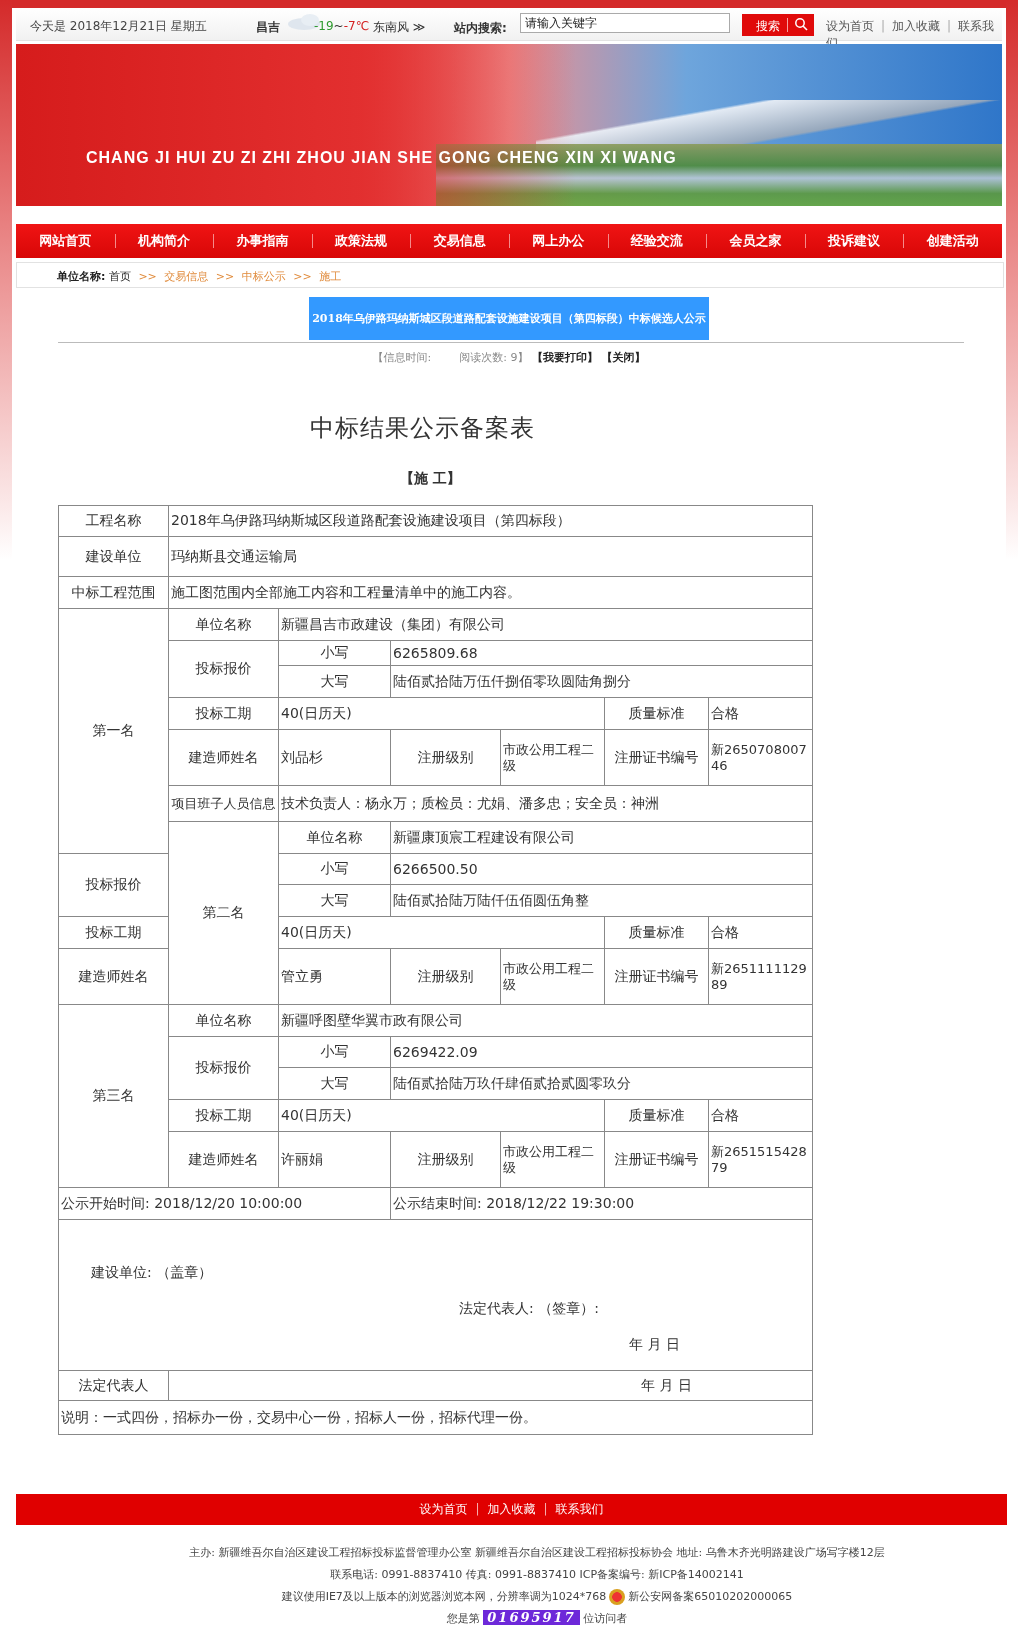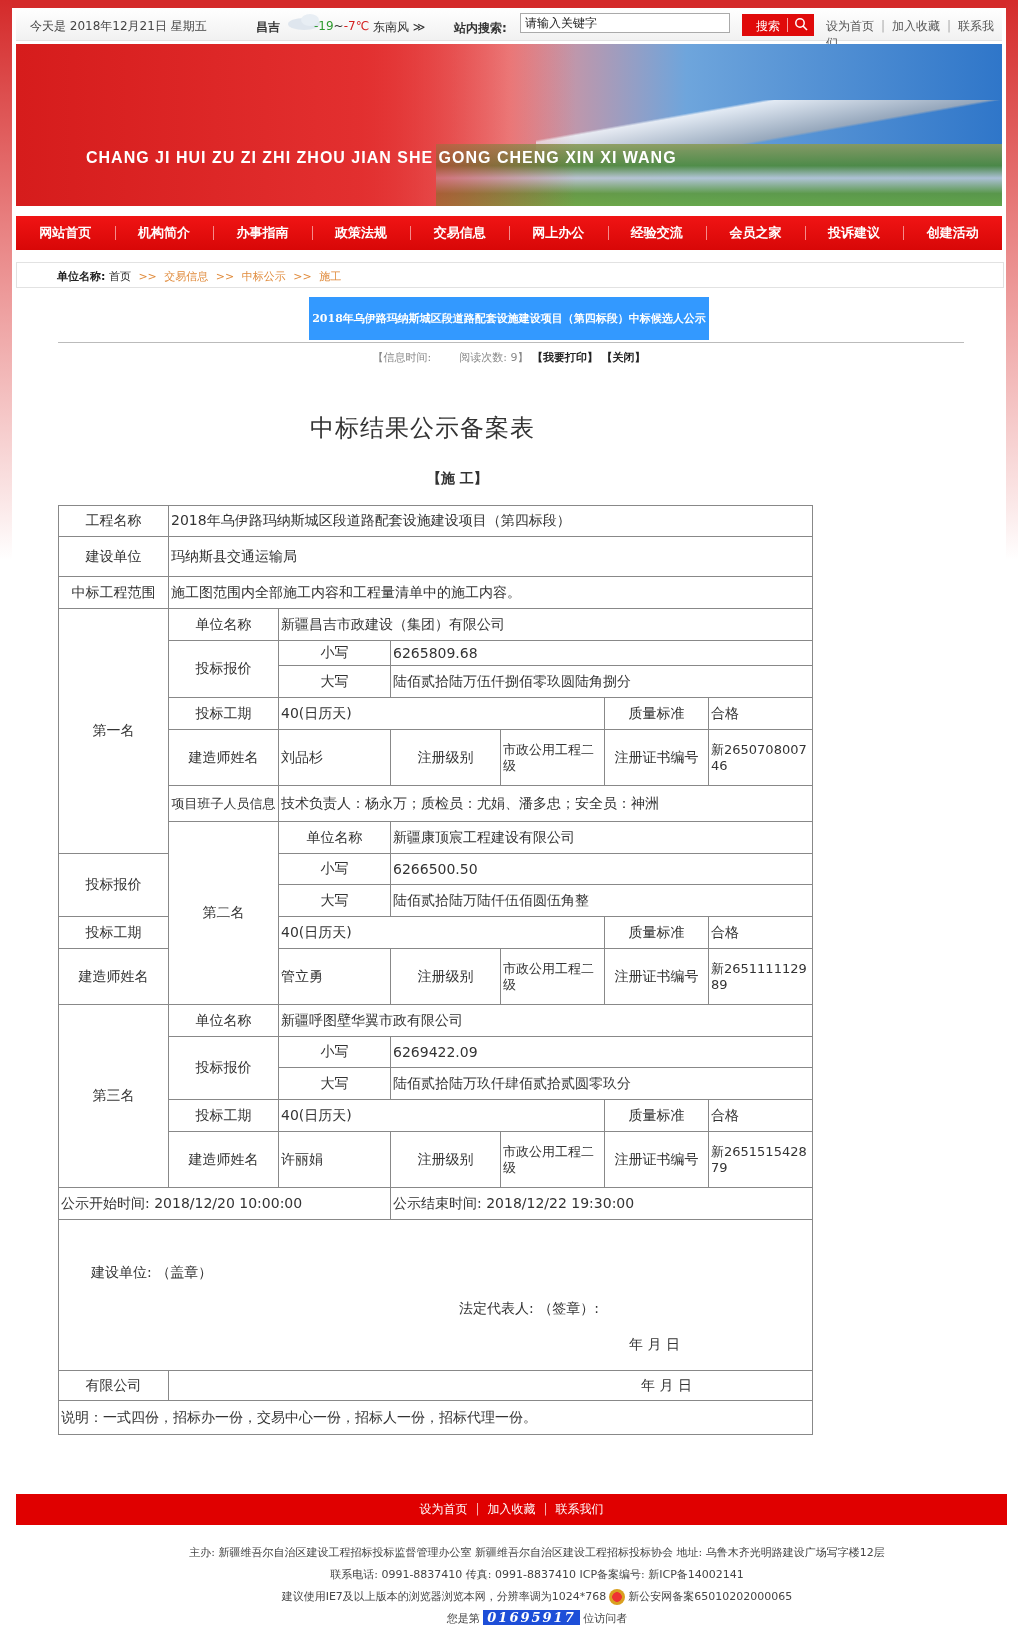--- a/index.html
+++ b/index.html
@@ -46,21 +46,21 @@
   .banner .ground { position:absolute; left:420px; top:100px; width:570px; height:62px;
     background:linear-gradient(180deg, #8a9a5a 0%, #4d8a3a 35%, #b9c8d6 55%, #5d9a3d 80%, #66a83d 100%); opacity:.9; }
   .banner .fade { position:absolute; left:0; top:0; width:560px; height:162px;
     background:linear-gradient(90deg, rgba(214,28,28,1) 0%, rgba(225,45,45,.95) 55%, rgba(225,60,60,0) 100%); }
   .banner .title-cn { position:absolute; left:66px; top:56px; font-size:38px; font-weight:bold;
     color:#f0462a; letter-spacing:9px; text-shadow:0 0 3px #fff, 0 0 3px #fff, 1px 1px 0 #fff, -1px -1px 0 #fff, 1px -1px 0 #fff, -1px 1px 0 #fff; }
   .banner .title-en { position:absolute; left:70px; top:105px; font-size:16px; font-weight:bold;
     color:#fff; letter-spacing:1px; font-family:"Liberation Sans", sans-serif; }
 
   
-  .nav { position:absolute; left:16px; top:216px; width:986px; height:34px;
+  .nav { position:absolute; left:16px; top:224px; width:986px; height:34px;
     background:linear-gradient(#f01414, #d80707); display:flex; }
   .nav .item { flex:1; text-align:center; color:#fff; font-size:13px; font-weight:bold;
     line-height:34px; position:relative; cursor:pointer; }
   .nav .item + .item::before { content:""; position:absolute; left:0; top:10px; width:1px; height:14px; background:#f58a8a; }
 
   
   .crumb { position:absolute; left:16px; top:262px; width:986px; height:24px;
     border:1px solid #e2e2e2; background:#fff; font-size:11px; }
   .crumb .inner { position:absolute; left:40px; top:6px; }
   .crumb .label { font-weight:bold; color:#222; }
@@ -72,39 +72,39 @@
   .art-title { position:absolute; left:0; width:1018px; top:307px; text-align:center; }
   .art-title span { background:#3399ff; color:#fff; font-size:11px; font-weight:bold;
     font-family:"DejaVu Serif", serif; padding:15px 3px; }
   .art-line { position:absolute; left:58px; top:342px; width:906px; height:1px; background:#bbb; }
   .art-meta { position:absolute; left:0; width:1018px; top:350px; text-align:center; font-size:11px; color:#888; }
   .art-meta .act { color:#222; font-weight:bold; cursor:pointer; }
 
   .doc-title { position:absolute; left:310px; top:412px; font-size:24px; color:#333;
     font-family:"DejaVu Serif", "Liberation Serif", serif; letter-spacing:1px; }
   .doc-sub { position:absolute; left:400px; top:470px; font-size:14px; font-weight:bold; color:#333;
-    font-family:"DejaVu Serif", serif;margin-left:27px; }
+    font-family:"DejaVu Serif", serif; }
 
   
   table.form { position:absolute; left:58px; top:505px; width:754px; border-collapse:collapse;
     font-size:14px; color:#333; font-family:"DejaVu Sans", sans-serif; table-layout:fixed; }
   table.form td { border:1px solid #888; padding:0 2px; vertical-align:middle; }
   table.form td.c { text-align:center; }
   table.form td.sm { font-size:13px; line-height:16px; }
   .sign-cell { position:relative; height:150px; }
   .sign-cell .a { position:absolute; left:32px; top:44px; }
   .sign-cell .b { position:absolute; left:400px; top:80px; }
   .sign-cell .c { position:absolute; left:570px; top:116px; }
 
   
   .footbar { position:absolute; left:16px; top:1494px; width:991px; height:31px; background:#e00000;
     color:#fff; font-size:12px; text-align:center; line-height:31px; }
   .footbar .pipe { margin:0 8px; color:#f7b0b0; }
   .footinfo { position:absolute; left:0; width:978px; top:1542px; text-align:center; font-size:11px; color:#444; line-height:22px;margin-left:48px; }
-  .counter { display:inline-block; background:#1d4ed8; color:#fff; font-weight:bold; font-style:italic;
+  .counter { display:inline-block; background:#6d28d9; color:#fff; font-weight:bold; font-style:italic;
     font-family:"DejaVu Serif", serif; font-size:13px; letter-spacing:2px; padding:0 4px; line-height:15px; }
   .badge-ico { display:inline-block; width:16px; height:16px; border-radius:50%;
     background:radial-gradient(#e33 40%, #d9a020 45%); vertical-align:middle; margin:0 3px; }
 </style>
 </head>
 <body>
 
 <div class="frame-top"></div>
 <div class="frame-left"></div>
 <div class="frame-right"></div>
@@ -302,21 +302,21 @@
   <tr>
     <td colspan="7" style="padding:0">
       <div class="sign-cell">
         <span class="a">建设单位: （盖章）</span>
         <span class="b">法定代表人: （签章）:</span>
         <span class="c">年  月  日</span>
       </div>
     </td>
   </tr>
   <tr style="height:30px">
-    <td class="c">有限公司</td>
+    <td class="c">法定代表人</td>
     <td colspan="6" style="text-align:right; padding-right:120px;">年  月  日</td>
   </tr>
   <tr style="height:34px">
     <td colspan="7">说明：一式四份，招标办一份，交易中心一份，招标人一份，招标代理一份。</td>
   </tr>
 </tbody>
   </table>
 
 <div class="footbar">
   <span>设为首页</span><span class="pipe">|</span><span>加入收藏</span><span class="pipe">|</span><span>联系我们</span>

